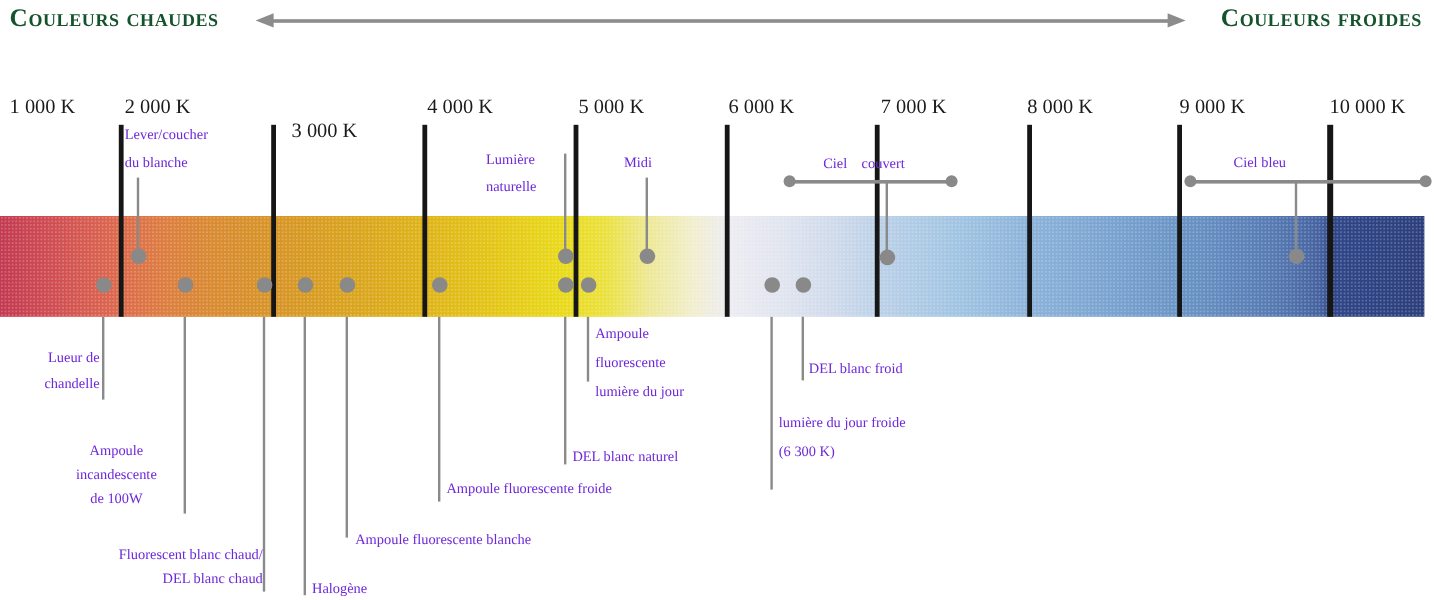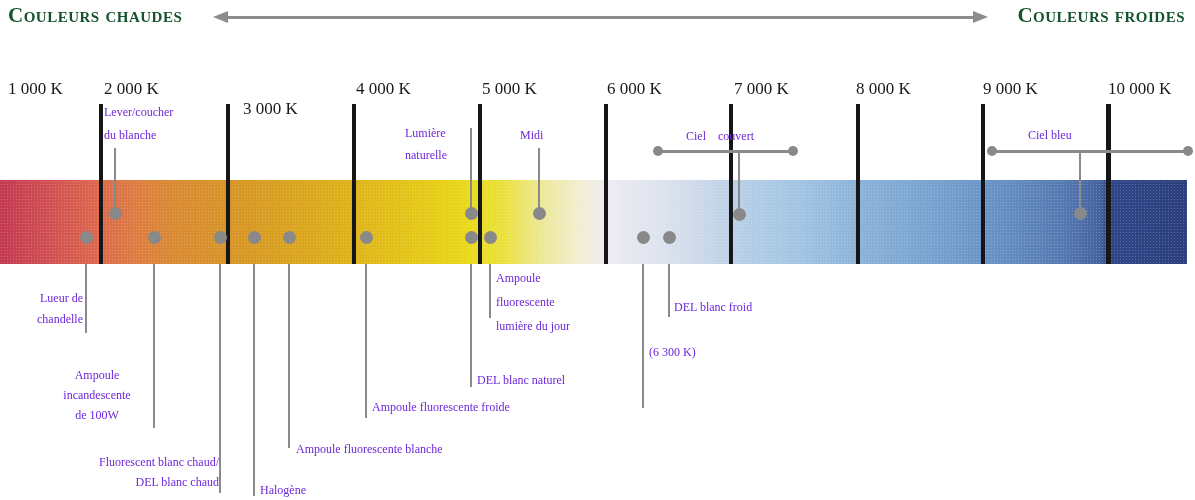--- a/index.html
+++ b/index.html
@@ -149,15 +149,16 @@
       <div>lumière du jour</div>
     </div>
     <div class="stem" style="left: 667.75px; top: 264px; height: 53px;"></div>
     <div class="dot" style="left: 662.5px; top: 230.5px;"></div>
     <div class="ann-label" style="left: 674px; top: 297px;">
       <div>DEL blanc froid</div>
     </div>
     <div class="stem" style="left: 641.75px; top: 264px; height: 144px;"></div>
     <div class="dot" style="left: 636.5px; top: 230.5px;"></div>
     <div class="ann-label" style="left: 649px; top: 340px; line-height: 24px;">
+      <div>lumière du jour froide</div>
       <div>(6 300 K)</div>
     </div>
   </div>
 
 </body></html>

